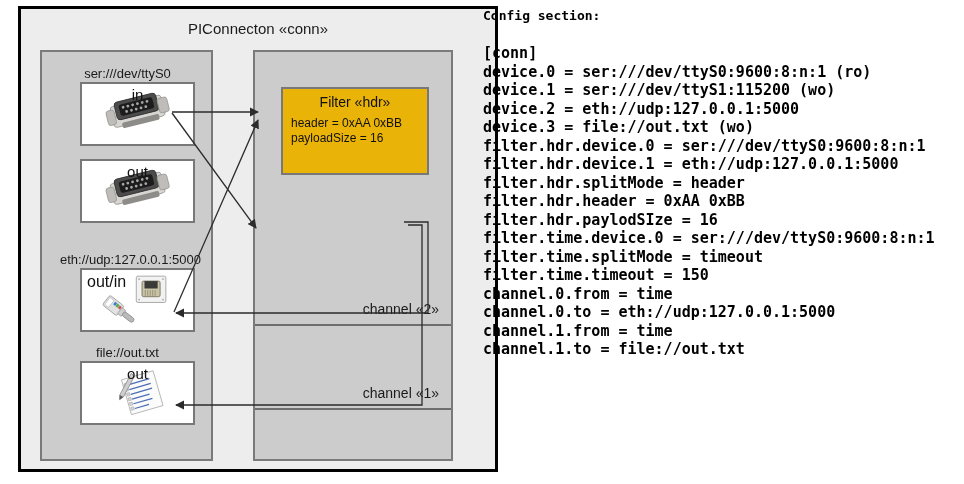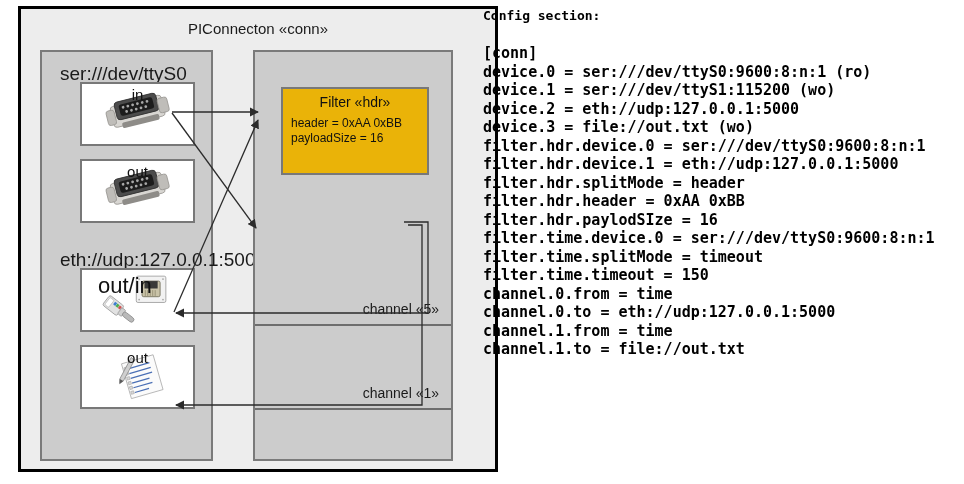--- a/index.html
+++ b/index.html
@@ -77,23 +77,23 @@
     white-space: nowrap;
   }
 
   
   .device {
     position: absolute;
     left: 18px;
     width: 135px;
   }
   .device-caption {
-    font-size: 19px;
+    font-size: 13px;
     color: #1a1a1a;
-    text-align: left;
+    text-align: center;
     line-height: 16px;
     white-space: nowrap;
   }
   .device-box {
     position: relative;
     height: 64px;
     background: #ffffff;
     border: 2px solid #787878;
     box-sizing: border-box;
     overflow: hidden;
@@ -102,24 +102,24 @@
   .device-dir {
     position: absolute;
     left: 0; top: 2px;
     width: 100%;
     text-align: center;
     font-size: 15px;
     color: #111111;
     z-index: 3;
   }
   .device-dir.left-align {
-    left: 16px;
+    left: 5px;
     width: auto;
     text-align: left;
-    font-size: 22px;
+    font-size: 16px;
     top: 3px;
   }
   .icon-wrap {
     position: absolute;
     left: 0; top: 0;
     width: 100%; height: 100%;
   }
 
   
   .filter-box {
@@ -278,20 +278,21 @@
                 <rect x="17.2" y="2.5" width="3.2" height="4" fill="#d05050"></rect>
                 <rect x="21" y="3" width="6" height="9" rx="1.5" fill="#cfcfcf" stroke="#9e9e9e" stroke-width="1"></rect>
                 <rect x="26" y="4.5" width="16" height="6" rx="3" fill="#b9b9b9" stroke="#8f8f8f" stroke-width="1"></rect>
               </g>
             </svg>
           </div>
         </div>
       </div>
 
       <div class="device" style="top:293px;">
+        <div class="device-caption">file://out.txt</div>
         <div class="device-box">
           <div class="device-dir">out</div>
           <div class="icon-wrap">
             <svg viewBox="0 0 135 64" width="100%" height="100%">
               <g transform="translate(48,16) rotate(-16)">
                 <rect x="0" y="0" width="40" height="44" fill="#fbfbfb" stroke="#b0b0b0" stroke-width="1"></rect>
                 <g stroke="#4a6fb5" stroke-width="1.5">
                   <line x1="6" y1="8" x2="33" y2="8"></line>
                   <line x1="6" y1="14" x2="33" y2="14"></line>
                   <line x1="6" y1="20" x2="33" y2="20"></line>
@@ -322,21 +323,21 @@
 
       <div class="filter-box" style="top:35px; height:88px;">
         <div class="filter-title">Filter «hdr»</div>
         <div class="filter-props">
           <div>header = 0xAA 0xBB</div>
           <div>payloadSize = 16</div>
         </div>
       </div>
 
 
-      <div class="band-label" style="top:249px;">channel «5»</div>
+      <div class="band-label" style="top:249px;">channel «2»</div>
       <div class="band-sep" style="top:272px;"></div>
 
       <div class="band-label" style="top:333px;">channel «1»</div>
       <div class="band-sep" style="top:356px;"></div>
     </div>
 
   </div>
 
   <svg id="svg-overlay">
     <defs>

